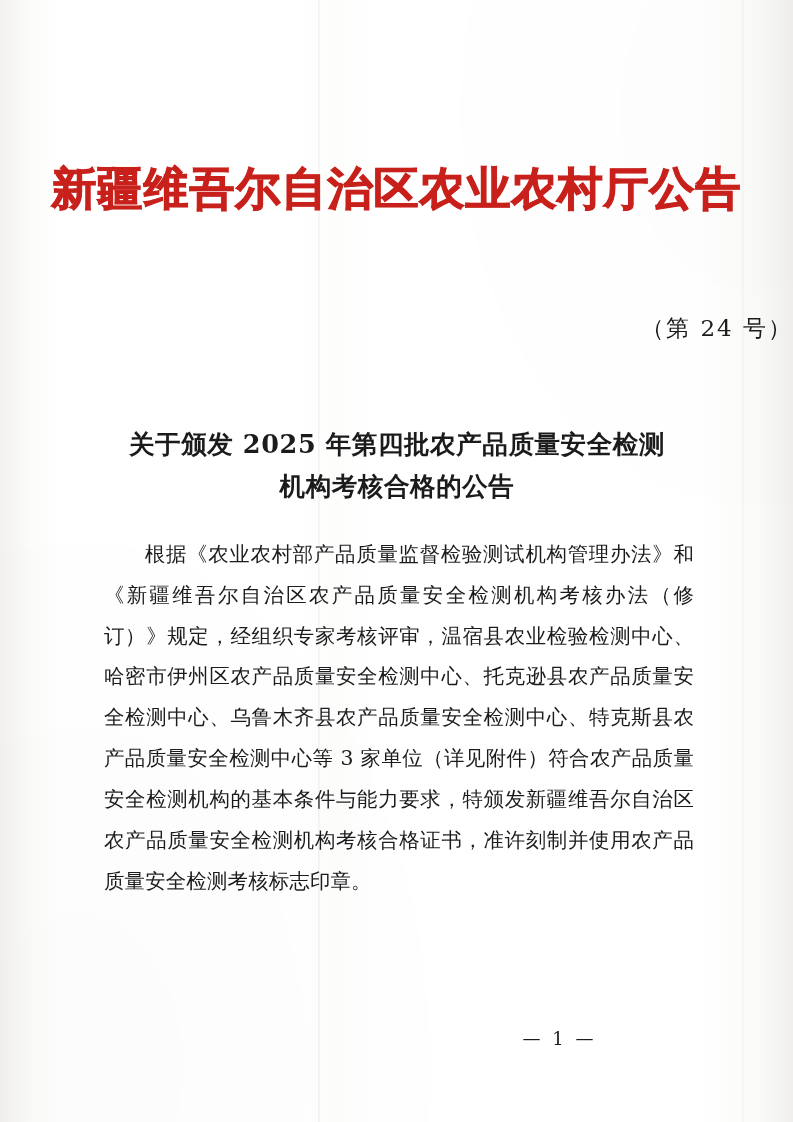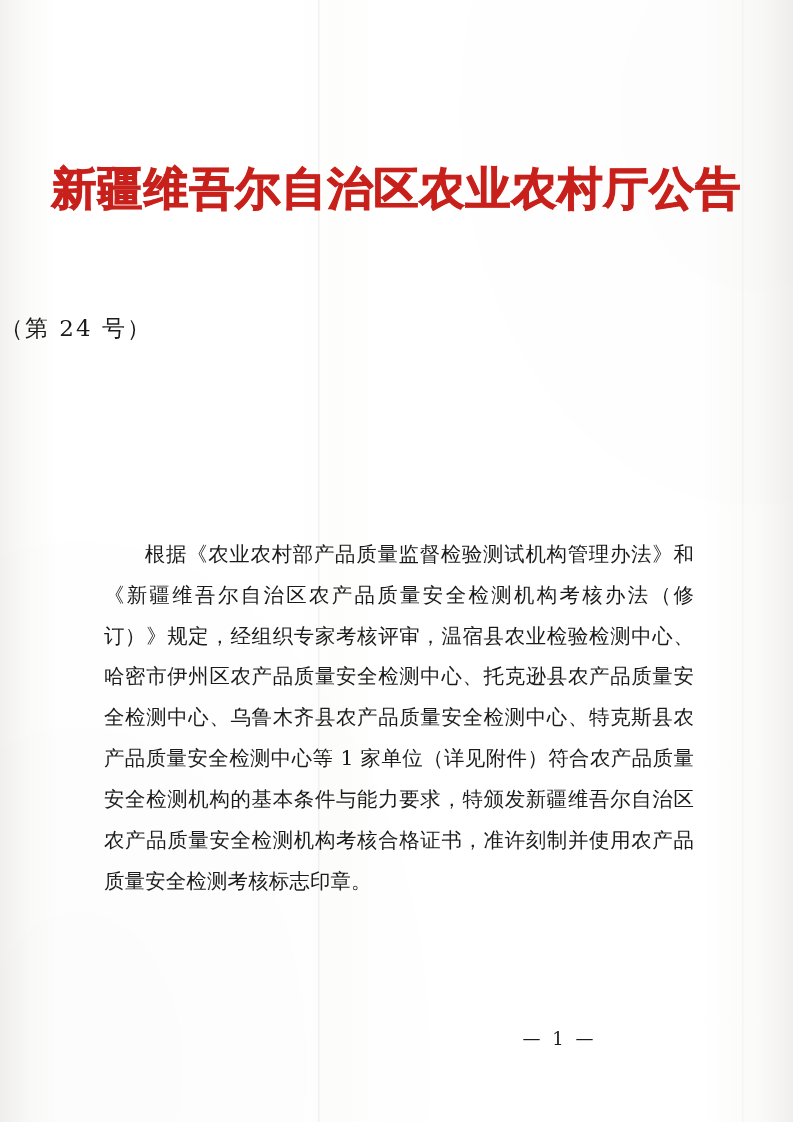--- a/index.html
+++ b/index.html
@@ -69,21 +69,21 @@
     line-height: 1.15;
     -webkit-text-stroke: 1px #c8201b;
     text-shadow: 0 0 1px rgba(200,32,27,.55);
   }
 
   .doc-number {
     position: absolute;
     left: 0;
     right: 0;
     top: 302px;
-    text-align: left;
+    text-align: right;
     font-size: 23px;
     letter-spacing: 2px;
     font-family: "DejaVu Serif", serif;
   }
 
   .doc-title {
     position: absolute;
     left: 108px;
     width: 578px;
     top: 412px;
@@ -131,22 +131,26 @@
 <div class="fold fold-a"></div>
 <div class="fold fold-b"></div>
 <div class="scan-noise"></div>
 
 <div class="content">
 
   <div class="masthead">新疆维吾尔自治区农业农村厅公告</div>
 
   <div class="doc-number">（第 24 号）</div>
 
+  <div class="doc-title">
+    <span class="line1">关于颁发 2025 年第四批农产品质量安全检测</span>
+    <span class="line2">机构考核合格的公告</span>
+  </div>
 
   <div class="body-text">
-    <p>根据《农业农村部产品质量监督检验测试机构管理办法》和《新疆维吾尔自治区农产品质量安全检测机构考核办法（修订）》规定，经组织专家考核评审，温宿县农业检验检测中心、哈密市伊州区农产品质量安全检测中心、托克逊县农产品质量安全检测中心、乌鲁木齐县农产品质量安全检测中心、特克斯县农产品质量安全检测中心等 1 家单位（详见附件）符合农产品质量安全检测机构的基本条件与能力要求，特颁发新疆维吾尔自治区农产品质量安全检测机构考核合格证书，准许刻制并使用农产品质量安全检测考核标志印章。</p>
+    <p>根据《农业农村部产品质量监督检验测试机构管理办法》和《新疆维吾尔自治区农产品质量安全检测机构考核办法（修订）》规定，经组织专家考核评审，温宿县农业检验检测中心、哈密市伊州区农产品质量安全检测中心、托克逊县农产品质量安全检测中心、乌鲁木齐县农产品质量安全检测中心、特克斯县农产品质量安全检测中心等 3 家单位（详见附件）符合农产品质量安全检测机构的基本条件与能力要求，特颁发新疆维吾尔自治区农产品质量安全检测机构考核合格证书，准许刻制并使用农产品质量安全检测考核标志印章。</p>
   </div>
 
   <div class="page-number">
     <span class="pn-inner">— 1 —</span>
   </div>
 
 </div>
 
 </body></html>

